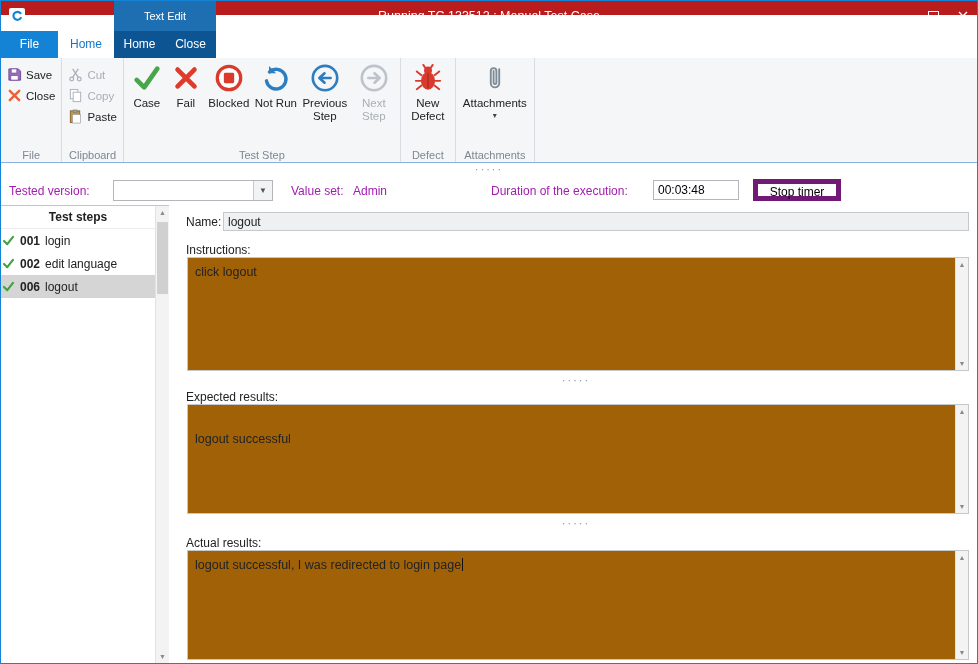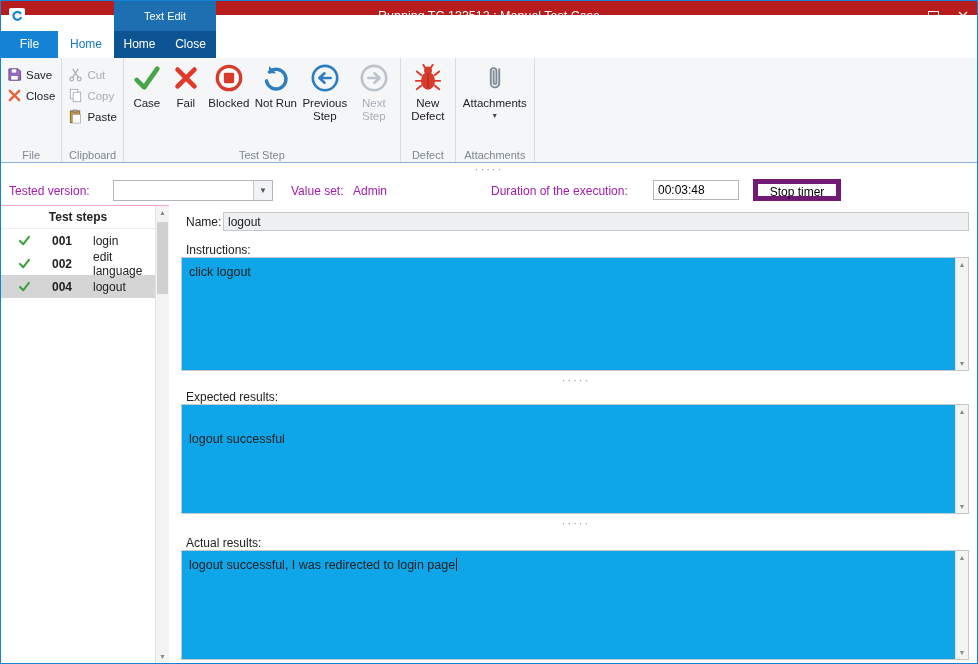--- a/index.html
+++ b/index.html
@@ -61,38 +61,38 @@
     border-left:1px solid #c6c9cc;text-align:center;font-size:8px;line-height:19px;color:#555}
   .duration-input{position:absolute;left:652px;top:4px;width:86px;height:20px;border:1px solid #b2b6ba;
     font:inherit;padding:0 4px;box-sizing:border-box}
   .btn-std{position:absolute;left:752px;top:3px;width:88px;height:22px;background:#fdfdfd;
     border:5px solid #701a75;font:inherit;font-size:12px}
 
   
   .steps-panel{position:absolute;left:0;top:204px;width:168px;bottom:0;background:#fff;border-top:1px solid #f9a8d4}
   .steps-header{height:22px;line-height:22px;text-align:center;font-weight:bold;padding-right:14px;
     border-bottom:1px solid #ececec}
-  .step-row{display:flex;align-items:center;height:23px;padding-left:17px;gap:21px;width:154px;box-sizing:border-box}
+  .step-row{display:flex;align-items:center;height:23px;padding-left:1px;gap:5px;width:154px;box-sizing:border-box}
   .step-row.selected{background:#d5d5d5}
   .step-num{font-weight:bold}
   .chk{width:13px;height:13px;flex:0 0 auto}
 
   
   .vsb{position:absolute;top:0;bottom:0;right:0;width:14px;background:#f3f3f3;border-left:1px solid #e2e2e2;
     box-sizing:border-box}
   .vsb .arr{position:absolute;left:0;right:0;text-align:center;font-size:7px;color:#8a8a8a}
   .arr.up{top:3px}.arr.down{bottom:3px}
   .vsb-thumb{position:absolute;left:1px;right:1px;top:16px;height:72px;background:#d0d0d0}
 
   
   .content{position:absolute;left:174px;top:204px;right:0;bottom:0;background:#fff}
   .flabel{position:absolute;left:11px;font-size:12px;white-space:nowrap}
   .name-input{position:absolute;left:48px;right:8px;top:7px;height:19px;background:#eef0f2;
     border:1px solid #c6c9cc;font:inherit;padding:0 4px;box-sizing:border-box;color:#222}
-  .tbox{position:absolute;left:6px;right:8px;border:1px solid #c6c9cc;background:#0ea5e9;box-sizing:border-box}
+  .tbox{position:absolute;left:12px;right:8px;border:1px solid #c6c9cc;background:#a16207;box-sizing:border-box}
   .tbox-text{padding:7px 20px 6px 7px;font-size:12.5px;white-space:pre-wrap}
   .pad-top > .tbox-text{padding-top:27px}
   .caret{display:inline-block;width:1px;height:13px;background:#111;vertical-align:-2px;margin-left:1px}
   .tbox .vsb{width:13px}
 </style>
 </head>
 <body>
 
 <div class="window">
 
@@ -283,21 +283,21 @@
       <svg class="chk" viewBox="0 0 16 16">
         <path d="M2.5 8.5l4 4L13.5 3.5" stroke="#3fa23f" stroke-width="2.6" fill="none" stroke-linecap="round" stroke-linejoin="round"></path>
       </svg>
       <span class="step-num">002</span>
       <span class="step-label">edit language</span>
     </div>
     <div class="step-row selected">
       <svg class="chk" viewBox="0 0 16 16">
         <path d="M2.5 8.5l4 4L13.5 3.5" stroke="#3fa23f" stroke-width="2.6" fill="none" stroke-linecap="round" stroke-linejoin="round"></path>
       </svg>
-      <span class="step-num">004</span>
+      <span class="step-num">006</span>
       <span class="step-label">logout</span>
     </div>
 
     <div class="vsb">
       <div class="arr up">▲</div>
       <div class="vsb-thumb"></div>
       <div class="arr down">▼</div>
     </div>
   </div>
 

